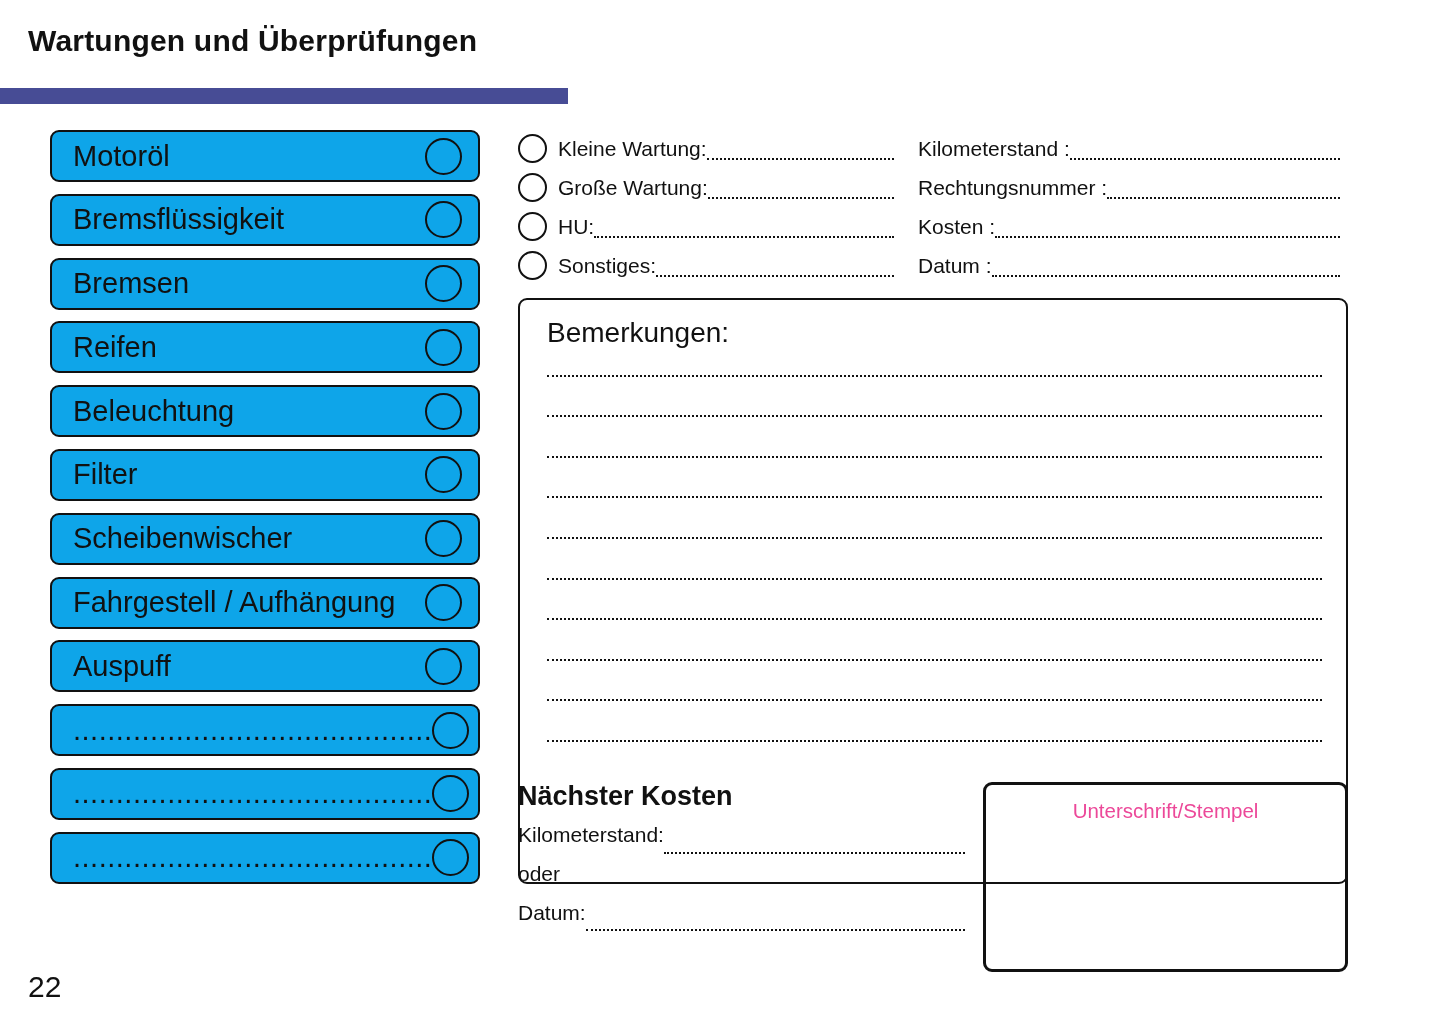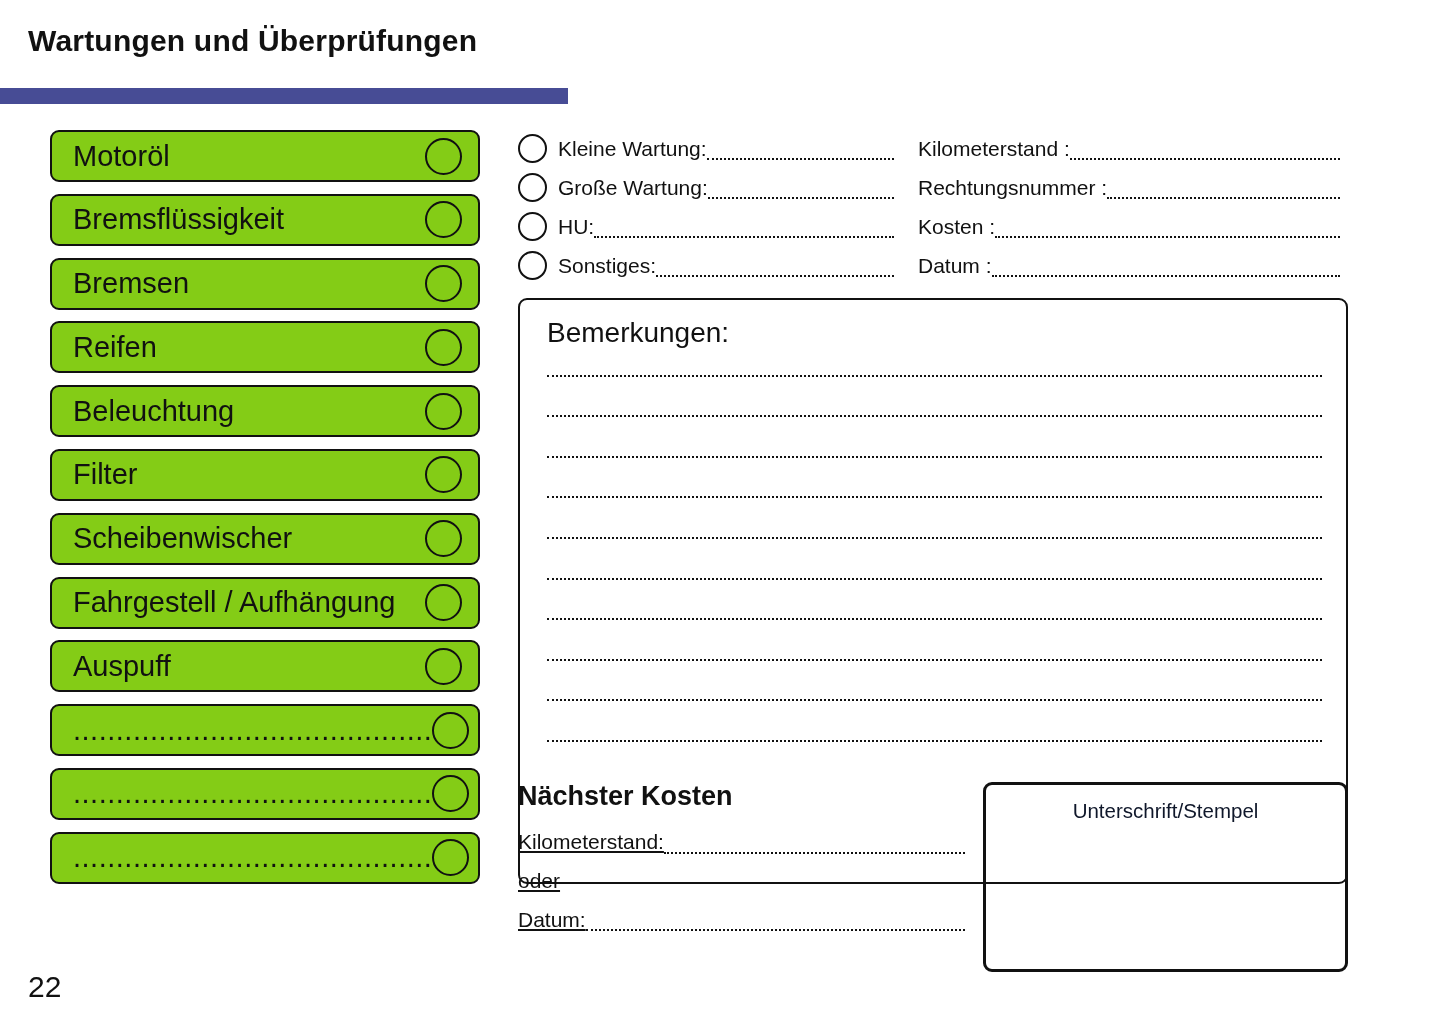--- a/index.html
+++ b/index.html
@@ -21,21 +21,21 @@
 
   
   .checklist {
     position:absolute; left:50px; top:130px; width:430px;
     display:flex; flex-direction:column; gap:11.8px;
   }
   .check-row {
     height:52px; box-sizing:border-box;
     border:2.5px solid #111; border-radius:9px;
     display:flex; align-items:center;
-    padding:0 16px 0 21px; background:#84cc16;
+    padding:0 16px 0 21px; background:#0ea5e9;
   }
   .check-label { font-size:29px; white-space:nowrap; }
   .check-label.dots { letter-spacing:0.5px; }
   .check-circle {
     width:33px; height:33px; flex:none; margin-left:auto;
     border:2.5px solid #111; border-radius:50%;
   }
 
   
   .svc-block { position:absolute; left:518px; top:129px; width:376px; }
@@ -60,31 +60,31 @@
   .remarks-title { position:absolute; left:27px; top:17px; font-size:28px; }
   .remarks-lines { position:absolute; left:27px; right:24px; top:36px; }
   .remarks-line { height:38.6px; border-bottom:2.3px dotted #111; }
 
   
   .next-service-title {
     position:absolute; left:518px; top:781px;
     font-size:27px; font-weight:bold;
   }
   .ns-fields { position:absolute; left:518px; top:823px; width:447px; }
-  .ns-row { height:38.8px; display:flex; align-items:center;text-decoration:underline; }
+  .ns-row { height:38.8px; display:flex; align-items:flex-start; }
 
   
   .signature-box {
     position:absolute; left:983px; top:782px; width:365px; height:190px;
     box-sizing:border-box; border:3px solid #111; border-radius:9px;
     text-align:center;
   }
   .signature-label {
     display:inline-block; margin-top:14px;
-    font-size:20.5px; color:#0f172a;
+    font-size:20.5px; color:#ec4899;
   }
 
   .page-number { position:absolute; left:28px; top:970px; font-size:30px; }
 </style>
 </head>
 <body>
 
 <div class="title">Wartungen und Überprüfungen</div>
 <div class="accent-bar" style="background: rgb(71, 76, 149);"></div>
 

